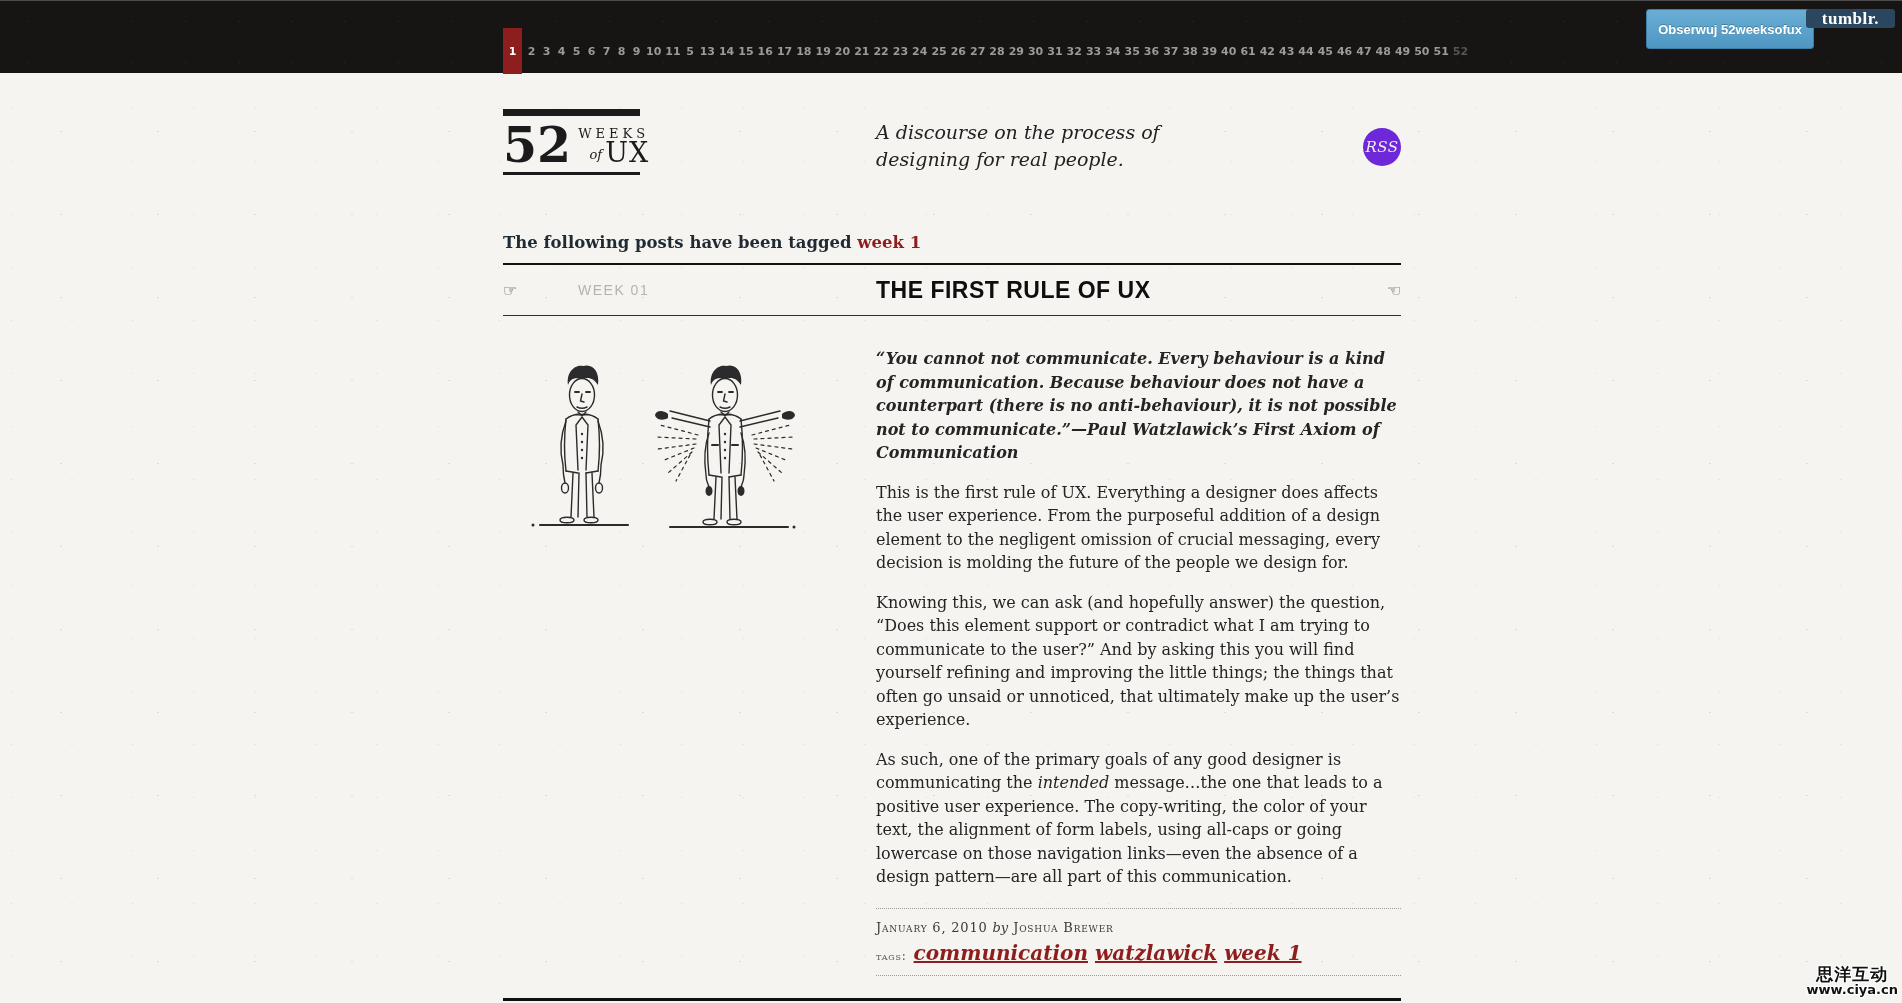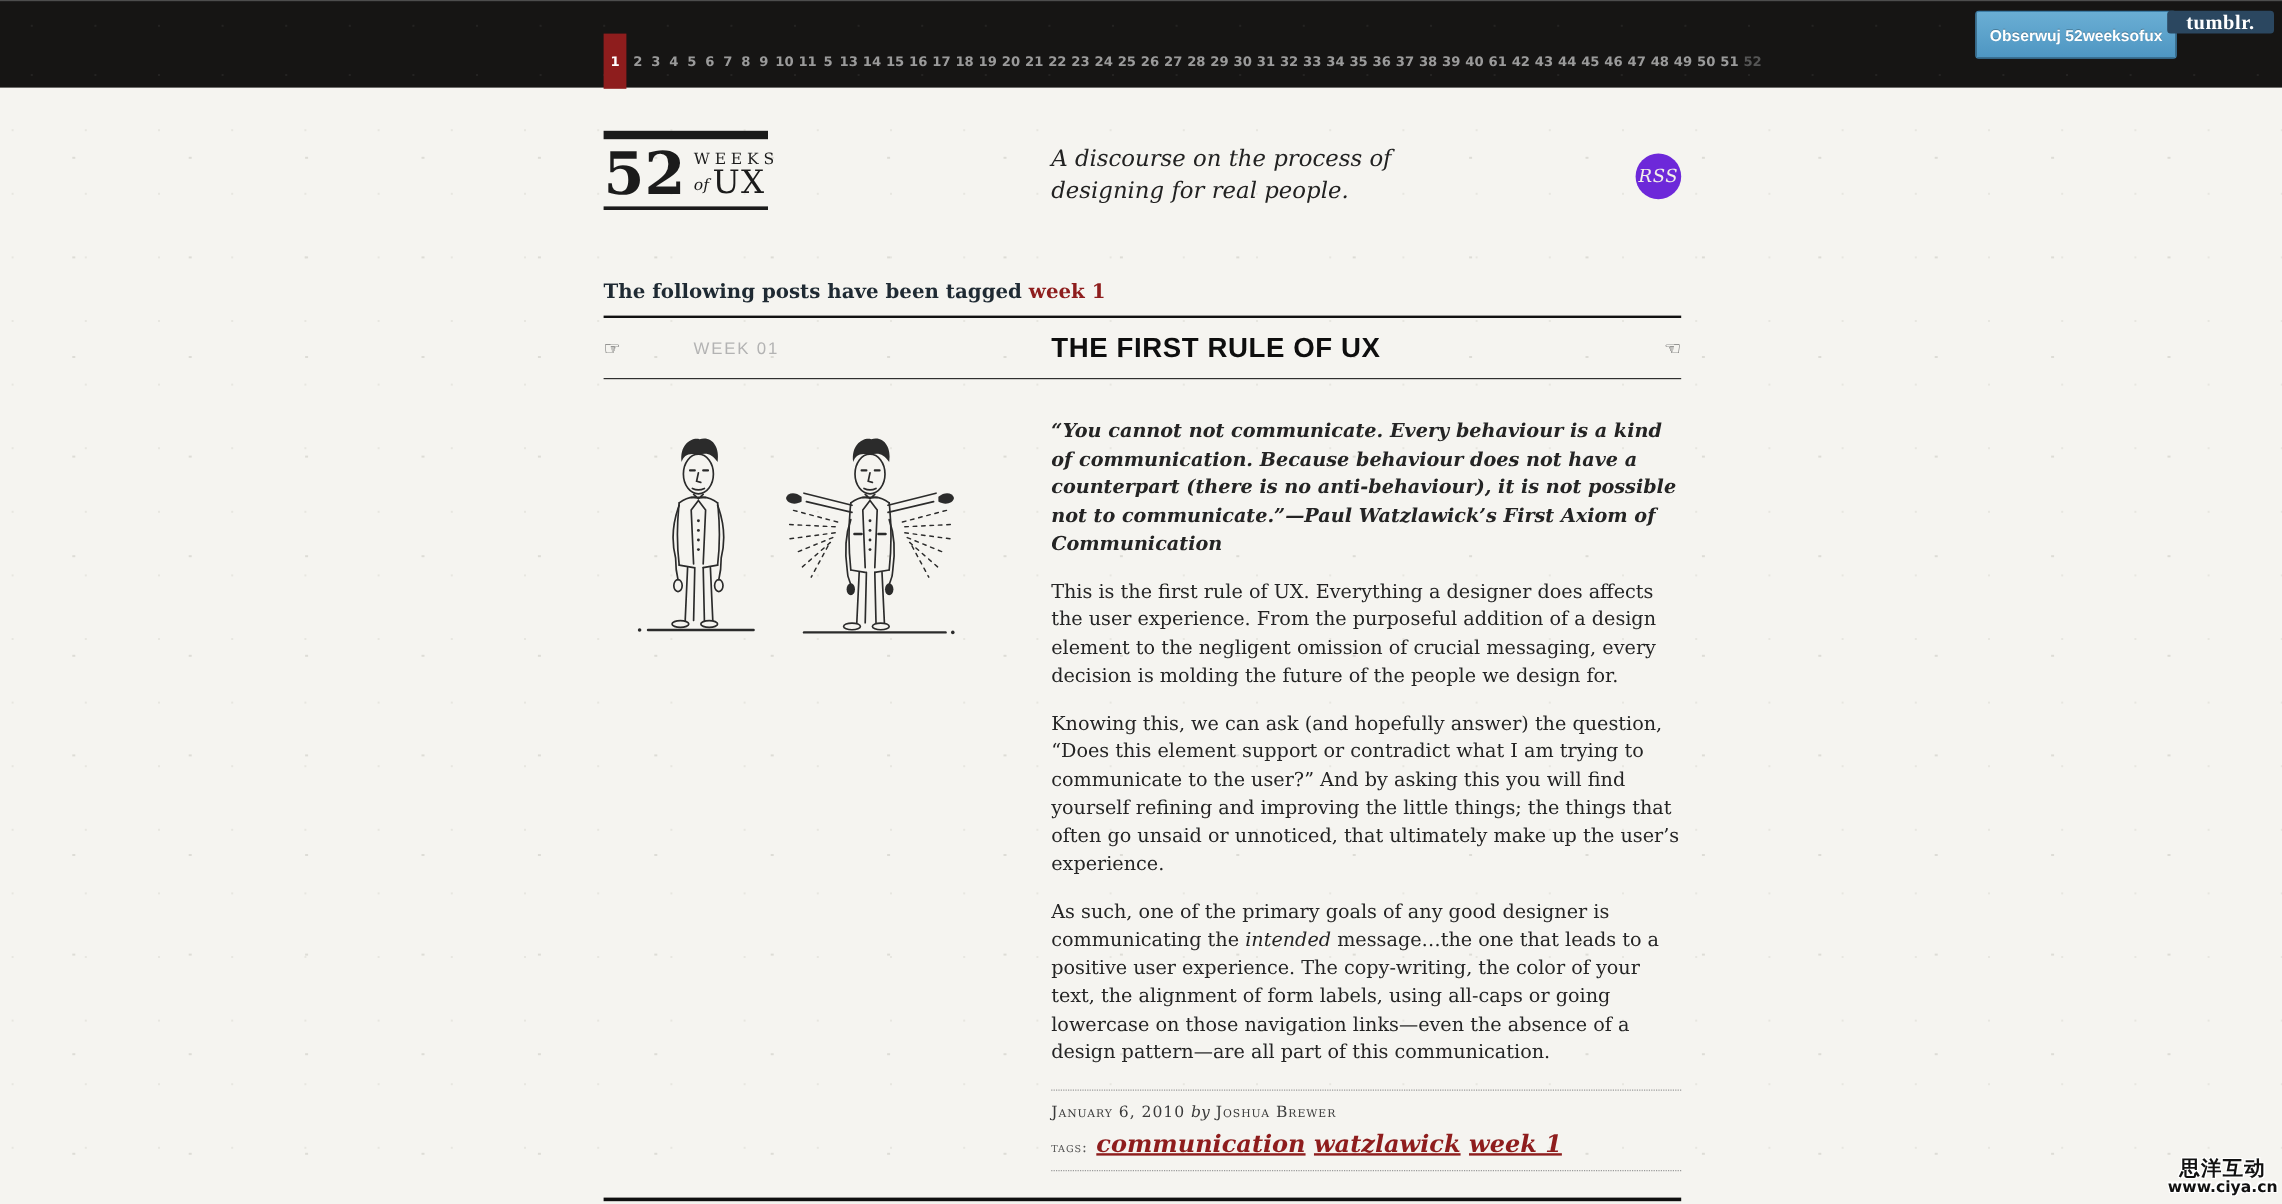--- a/index.html
+++ b/index.html
@@ -51,21 +51,21 @@
   .content{margin-left:503px;width:898px;position:relative;}
 
   
   .masthead{position:relative;height:160px;}
   .logo{
     position:absolute;left:0;top:36px;width:137px;
     border-top:7px solid #1b1b1b;border-bottom:3px solid #1b1b1b;
     padding:7px 0 5px;display:flex;align-items:center;gap:7px;cursor:pointer;
   }
   .logo-number{font-size:49px;line-height:44px;font-weight:bold;color:#1b1b1b;font-family:"DejaVu Serif", serif;}
-  .logo-right{display:flex;flex-direction:column;}
+  .logo-right{display:flex;flex-direction:column;align-items:flex-end;}
   .logo-weeks{font-size:13px;letter-spacing:4px;color:#1b1b1b;}
   .logo-ofux{display:flex;align-items:flex-end;gap:3px;}
   .logo-of{font-style:italic;font-size:13px;color:#1b1b1b;padding-bottom:3px;}
   .logo-ux{font-size:27px;line-height:24px;color:#1b1b1b;letter-spacing:1px;}
   .tagline{
     position:absolute;left:373px;top:46px;
     font-style:italic;font-size:19px;line-height:27px;color:#222;
   }
   .rss-badge{
     position:absolute;right:0;top:55px;width:38px;height:38px;border-radius:50%;

